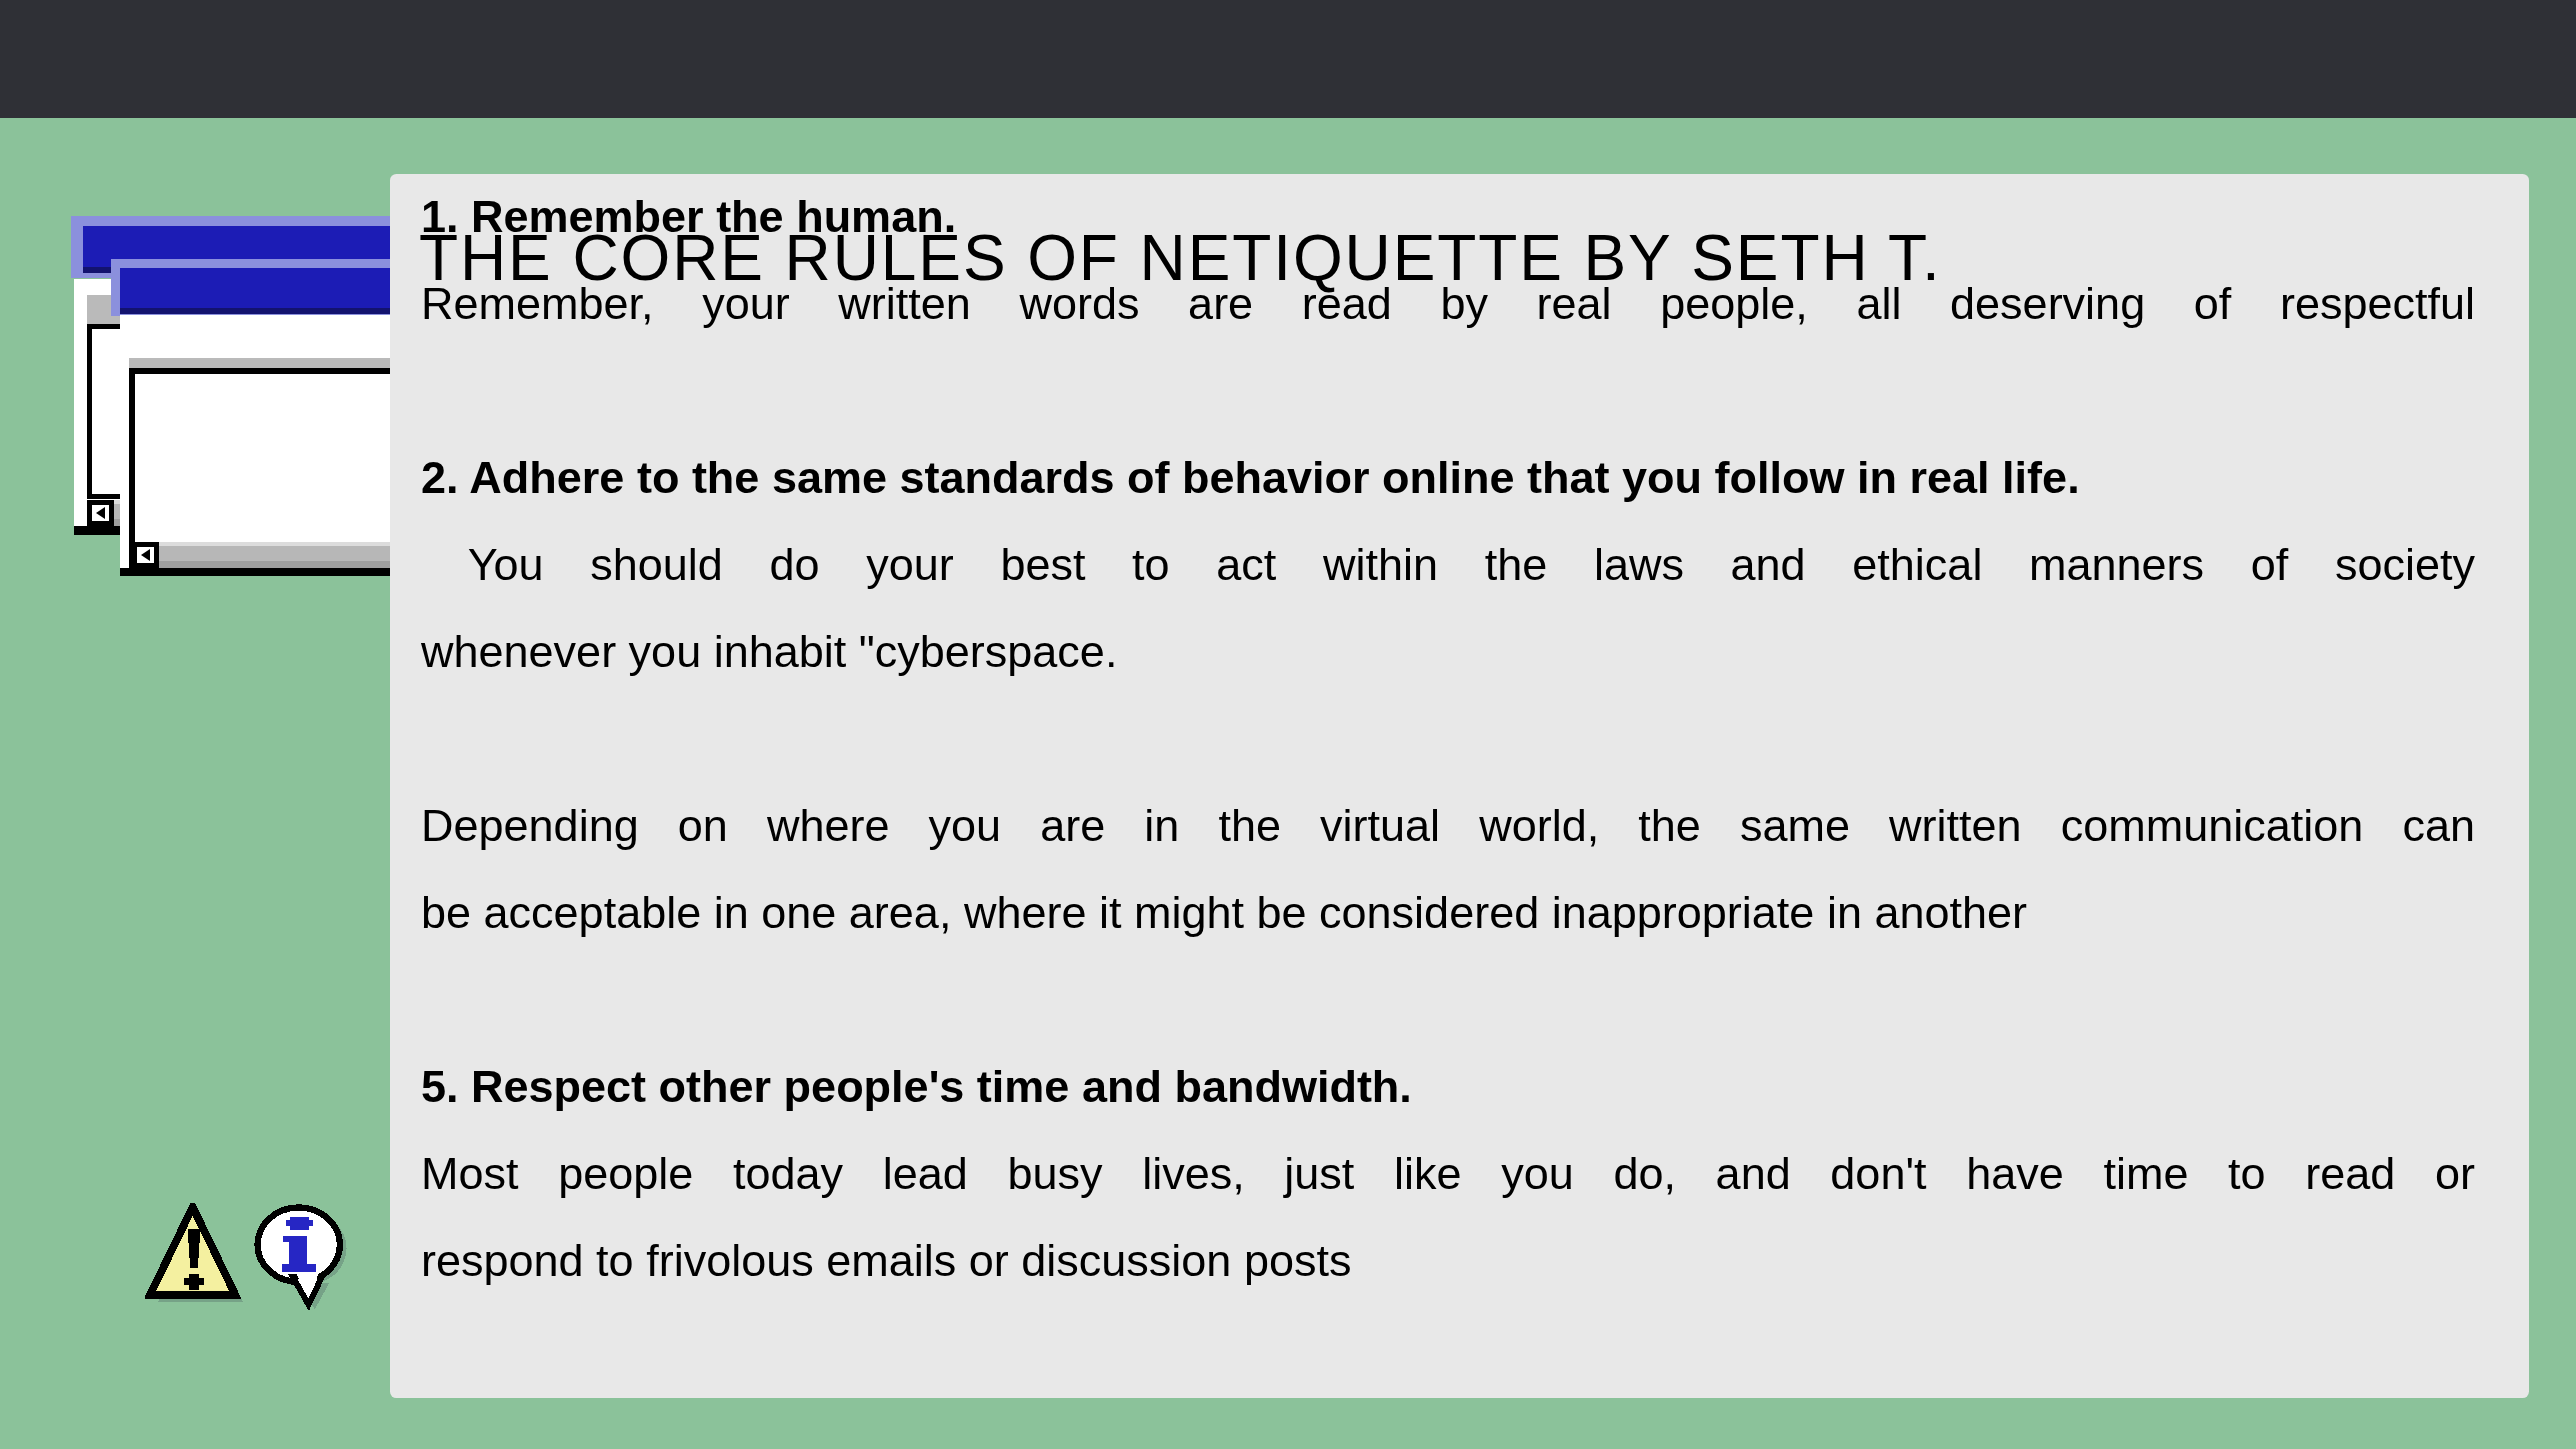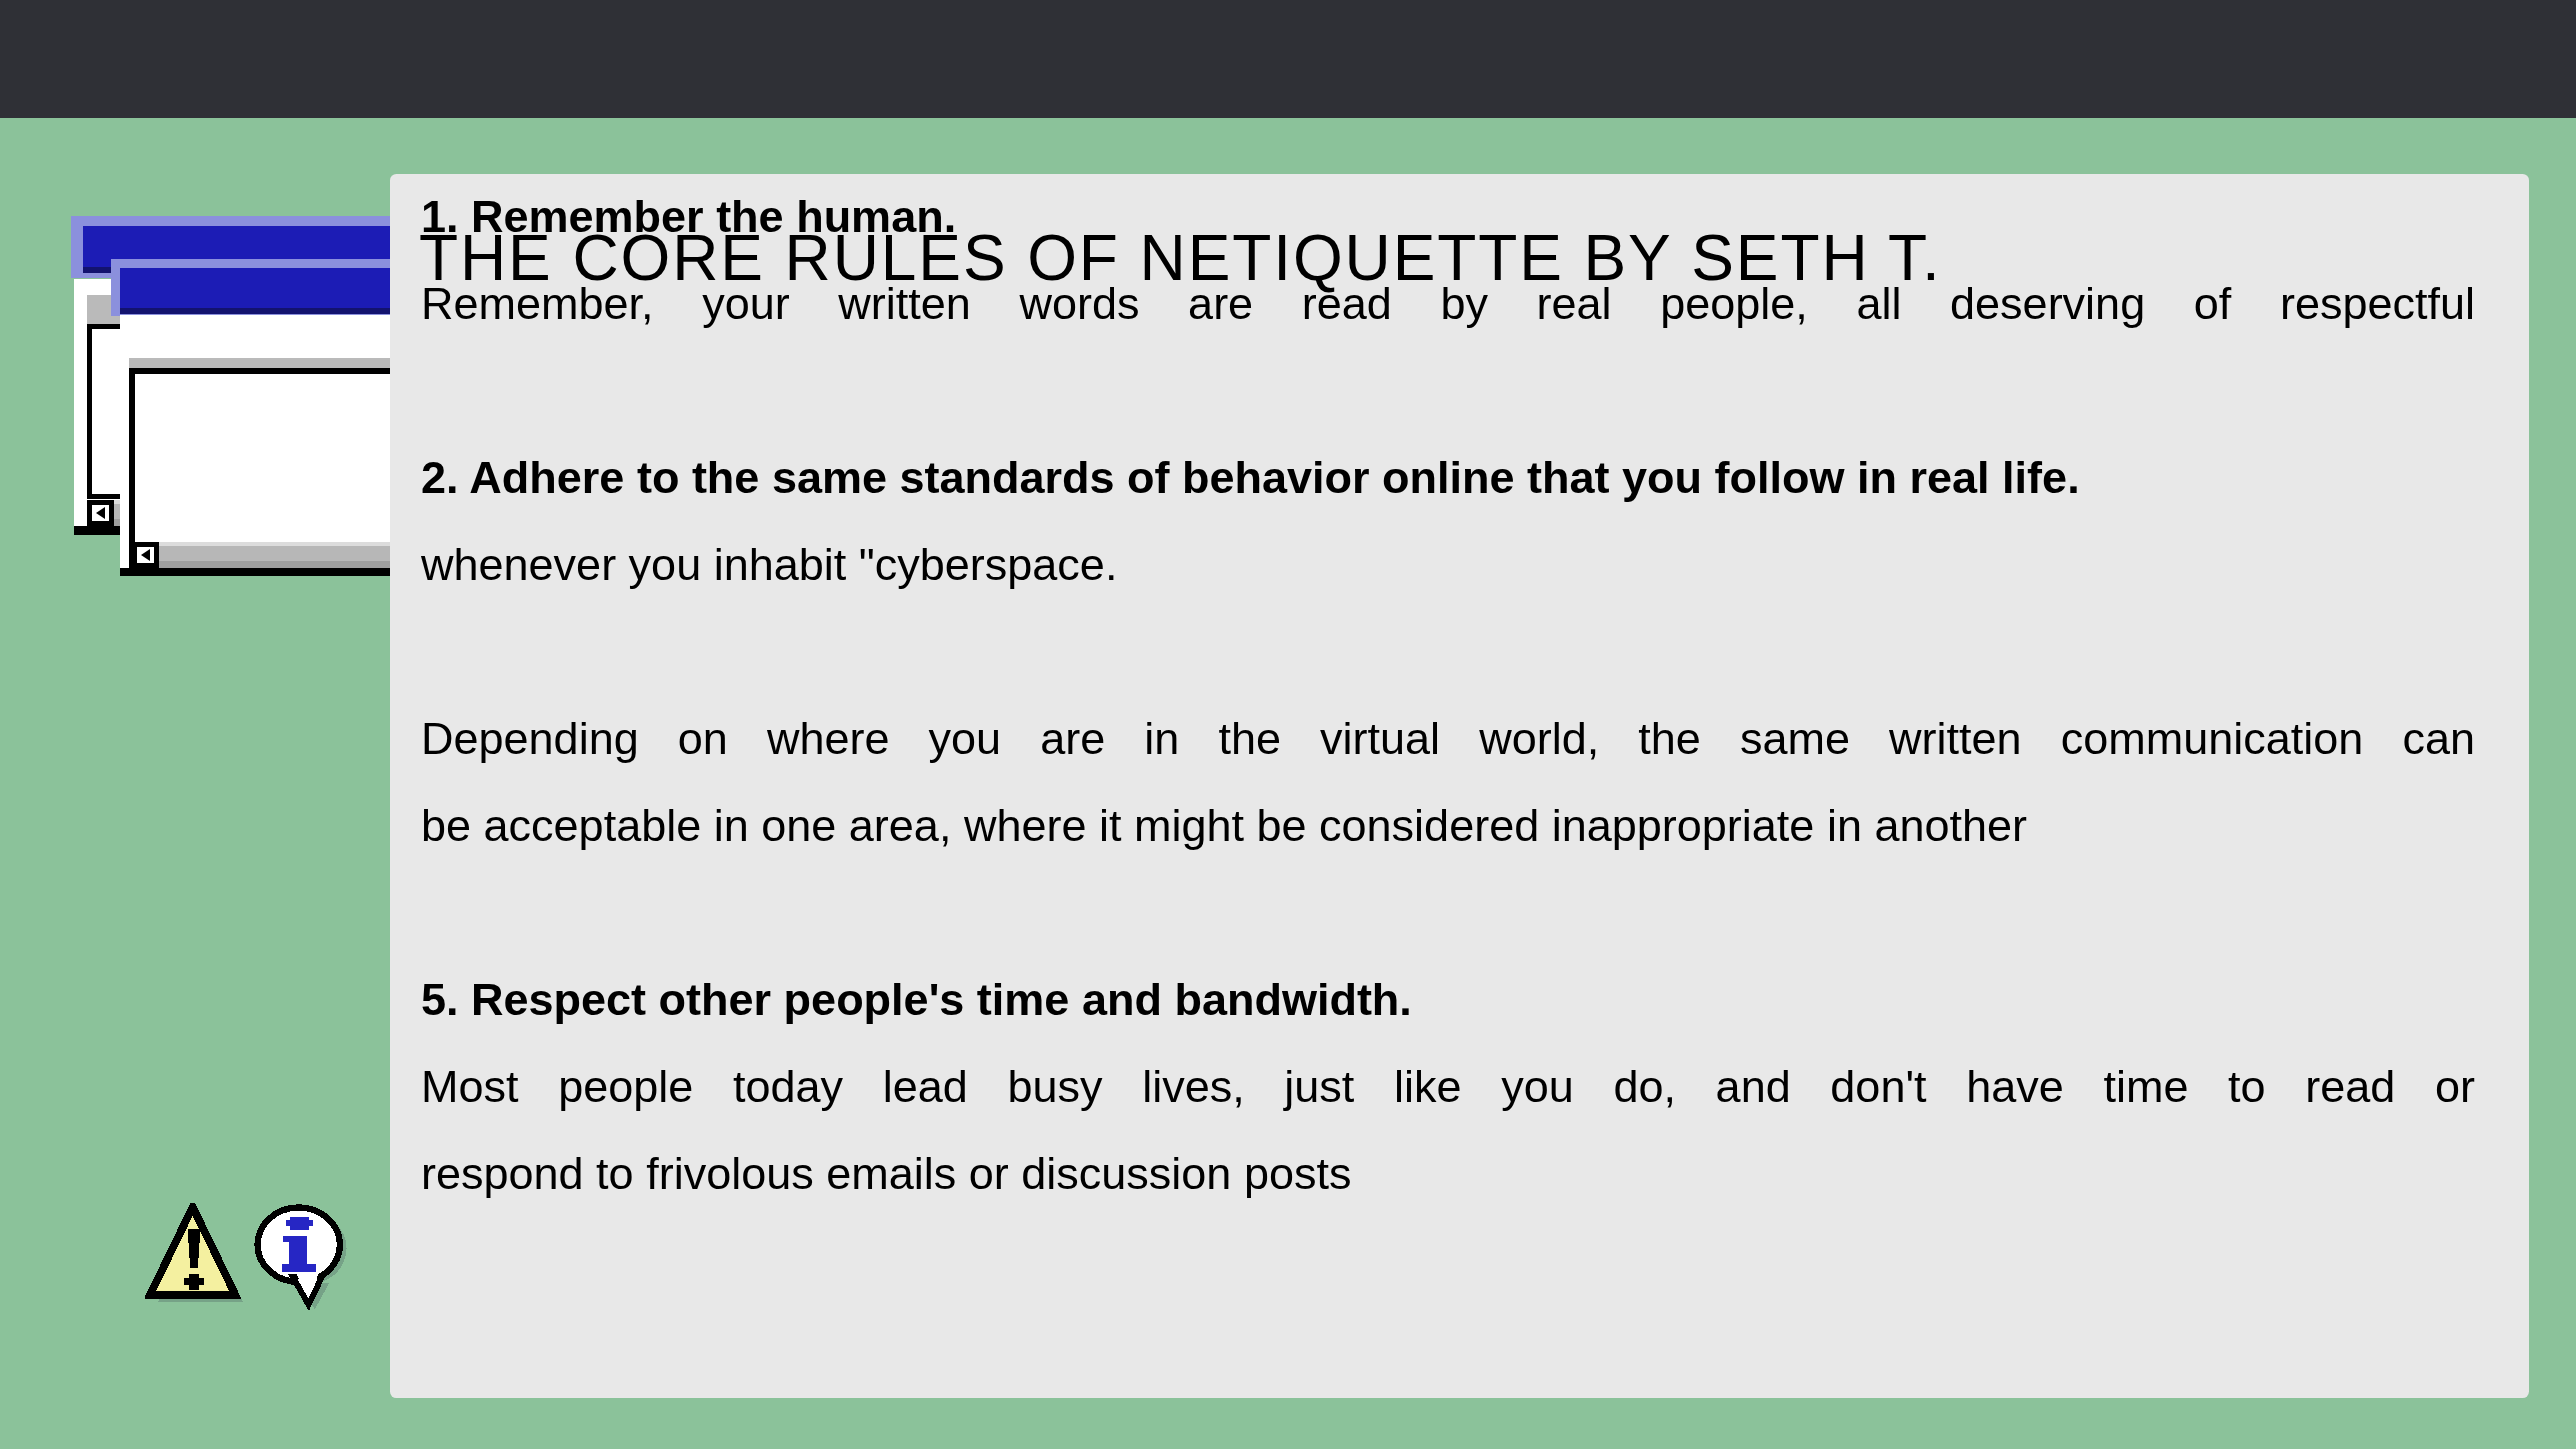--- a/index.html
+++ b/index.html
@@ -106,20 +106,21 @@
     </svg>
   </div>
 
   <div class="panel"></div>
 
   <div class="body-block">
     <div class="line h">1. Remember the human.</div>
     <div class="line j">Remember, your written words are read by real people, all deserving of respectful</div>
     <div class="line gap"></div>
     <div class="line h">2. Adhere to the same standards of behavior online that you follow in real life.</div>
+    <div class="line j">&nbsp;You should do your best to act within the laws and ethical manners of society</div>
     <div class="line">whenever you inhabit "cyberspace.</div>
     <div class="line gap"></div>
     <div class="line j">Depending on where you are in the virtual world, the same written communication can</div>
     <div class="line">be acceptable in one area, where it might be considered inappropriate in another</div>
     <div class="line gap"></div>
     <div class="line h">5. Respect other people's time and bandwidth.</div>
     <div class="line j">Most people today lead busy lives, just like you do, and don't have time to read or</div>
     <div class="line">respond to frivolous emails or discussion posts</div>
   </div>
 

